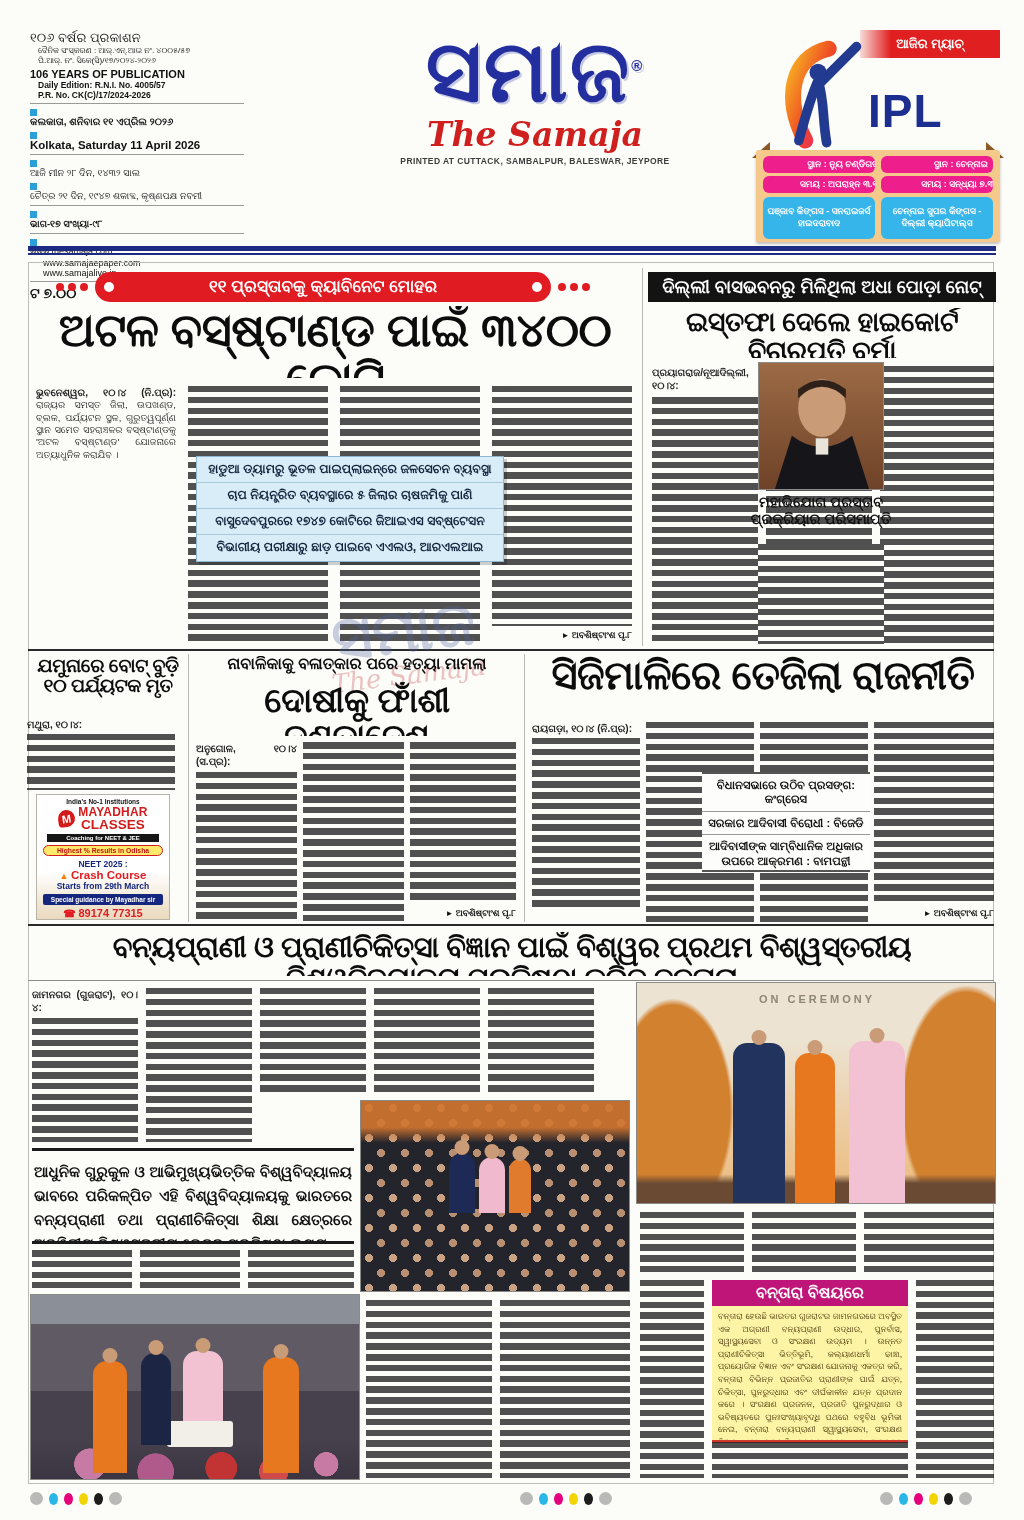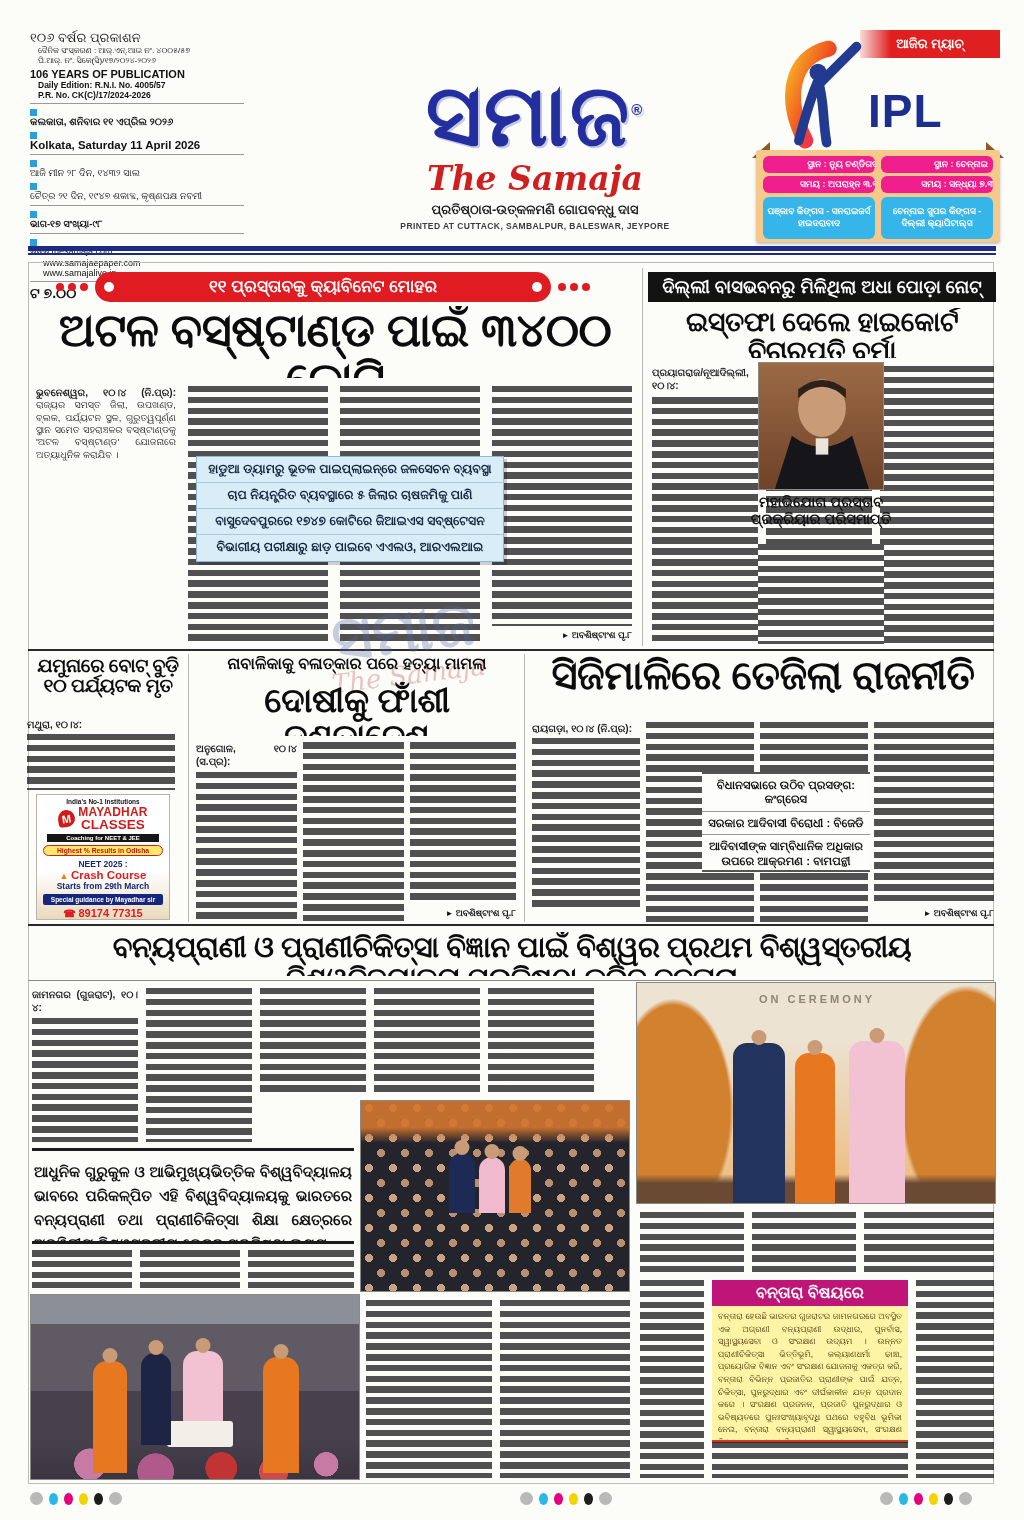--- a/index.html
+++ b/index.html
@@ -118,23 +118,22 @@
     <div style="font-size:9px;margin-left:13px;">www.samajaepaper.com</div>
     <div style="font-size:9px;margin-left:13px;">www.samajalive.in</div>
     <div class="sep"></div>
     <div style="display:flex;justify-content:space-between;align-items:center;">
       <span style="font-size:14px;font-weight:bold;">ଟ ୭.୦୦</span>
       <span style="font-size:12px;">(୧୨ ପୃଷ୍ଠା)</span>
     </div>
   </div>
 
   <div class="abs clip" style="left:330px;top:26px;width:410px;height:214px;text-align:center;">
-    <div style="font-size:86px;font-weight:bold;color:#232f9e;line-height:1.05;letter-spacing:2px;text-shadow:2px 2px 0 rgba(35,47,158,.25);margin-top:44px;"><span>ସମାଜ</span><sup style="font-size:15px;color:#232f9e;">®</sup></div>
+    <div style="font-size:86px;font-weight:bold;color:#232f9e;line-height:1.05;letter-spacing:2px;text-shadow:2px 2px 0 rgba(35,47,158,.25);"><span>ସମାଜ</span><sup style="font-size:15px;color:#232f9e;">®</sup></div>
     <div style="font-family:'DejaVu Serif',serif;font-style:italic;font-size:33px;font-weight:bold;color:#d01f1f;line-height:1.05;margin-top:2px;">The Samaja</div>
-    <div style="font-size:13px;font-weight:bold;color:#1c1c1c;margin-top:5px;">ପ୍ରତିଷ୍ଠାତା-ଉତ୍କଳମଣି ଗୋପବନ୍ଧୁ ଦାସ</div>
     <div style="font-size:8.5px;font-weight:bold;color:#3c3c3c;margin-top:3px;letter-spacing:.4px;">PRINTED AT CUTTACK, SAMBALPUR, BALESWAR, JEYPORE</div>
   </div>
 
   <div class="abs" style="left:756px;top:22px;width:244px;height:222px;">
     <div class="abs ipl-badge" style="left:104px;top:8px;width:140px;height:28px;">ଆଜିର ମ୍ୟାଚ୍</div>
     <svg class="abs" style="left:2px;top:16px;" width="118" height="126" viewBox="0 0 110 118">
       <defs>
         <linearGradient id="g1" x1="0" y1="0" x2="1" y2="1">
           <stop offset="0" stop-color="#f7b523"></stop>
             <stop offset=".55" stop-color="#ef4b23"></stop>

